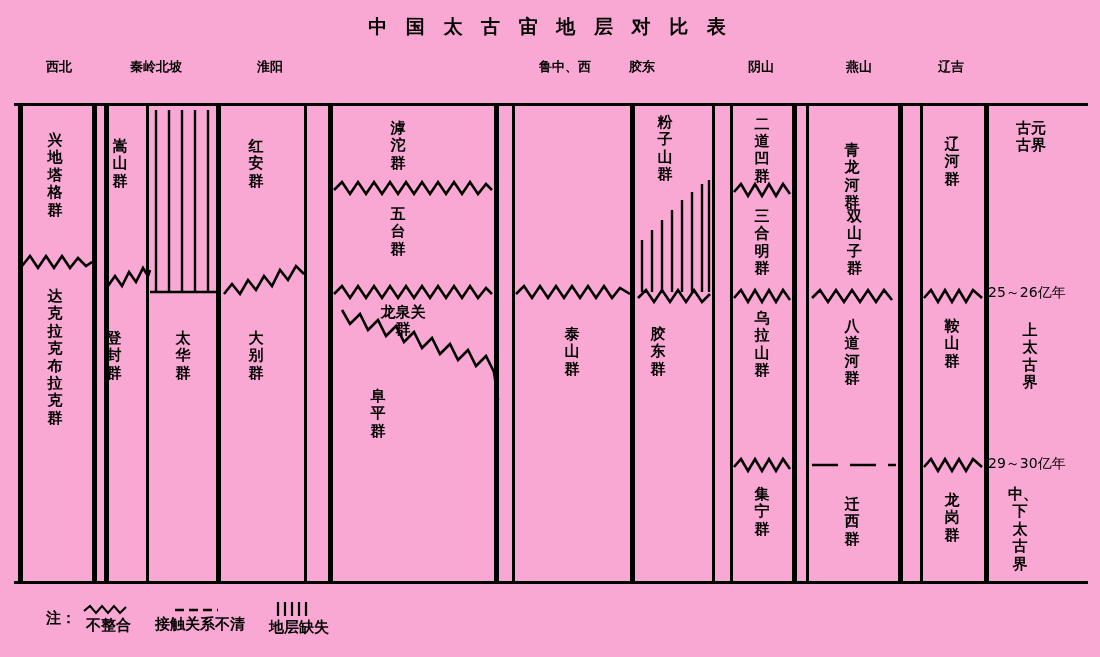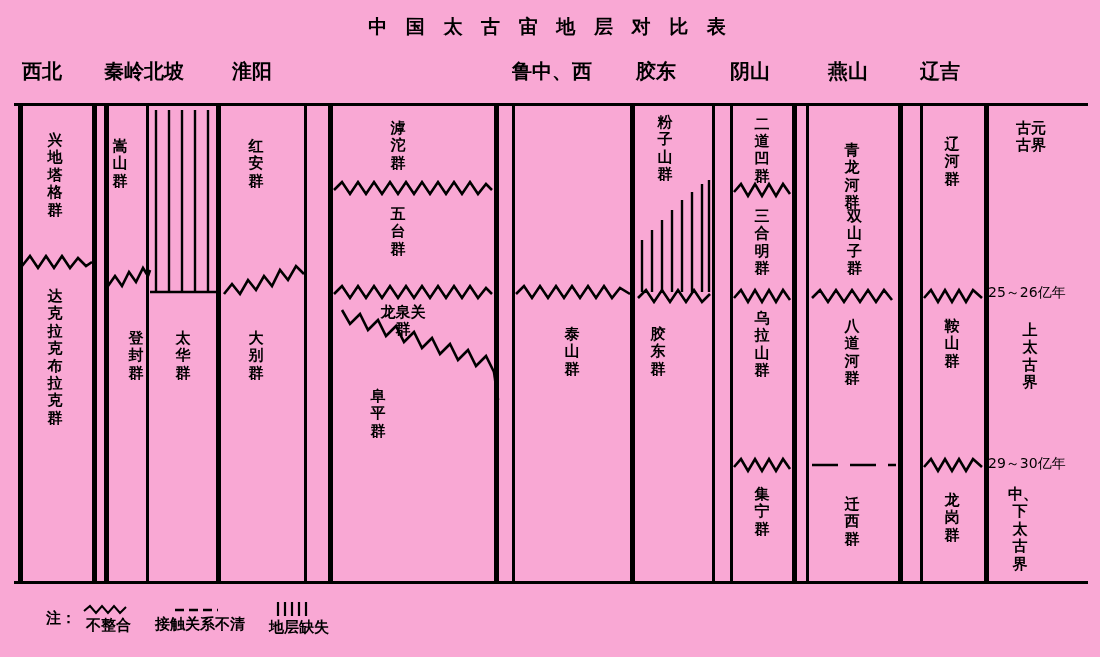--- a/index.html
+++ b/index.html
@@ -25,23 +25,24 @@
     top: 14px;
     width: 1100px;
     text-align: center;
     font-size: 19px;
     font-weight: bold;
     letter-spacing: 6px;
   }
   
   .col-head {
     position: absolute;
-    font-size: 20px;
+    font-size: 13px;
     font-weight: bold;
     white-space: nowrap;
+    text-align: center;
   }
   
   .vrule {
     position: absolute;
     background: #000;
   }
   
   .hrule {
     position: absolute;
     background: #000;
@@ -88,21 +89,21 @@
 <body>
 
 <div id="page">
 
   <div id="title">中 国 太 古 宙 地 层 对 比 表</div>
 
   <div class="col-head" style="left:22px; top:58px; width:74px;">西北</div>
   <div class="col-head" style="left:104px; top:58px; width:104px;">秦岭北坡</div>
   <div class="col-head" style="left:232px; top:58px; width:76px;">淮阳</div>
   <div class="col-head" style="left:512px; top:58px; width:106px;">鲁中、西</div>
-  <div class="col-head" style="left:636px; top:58px; width:76px;">胶东</div>
+  <div class="col-head" style="left:604px; top:58px; width:76px;">胶东</div>
   <div class="col-head" style="left:730px; top:58px; width:62px;">阴山</div>
   <div class="col-head" style="left:828px; top:58px; width:62px;">燕山</div>
   <div class="col-head" style="left:920px; top:58px; width:62px;">辽吉</div>
 
   <div class="hrule" style="left:14px; top:103px; width:1074px; height:3px;"></div>
   <div class="hrule" style="left:14px; top:581px; width:1074px; height:3px;"></div>
 
   <div class="vrule" style="left:18px; top:106px; width:5px; height:475px;"></div>
   <div class="vrule" style="left:92px; top:106px; width:5px; height:475px;"></div>
 
@@ -206,21 +207,21 @@
     <path d="M2,12 L9,4 L16,16 L23,4 L30,16 L37,4 L44,16 L51,4 L60,12" fill="none" stroke="#000" stroke-width="2.6"></path>
   </svg>
   <svg style="position:absolute; left:922px; top:455px;" width="64" height="22">
     <path d="M2,12 L9,4 L16,16 L23,4 L30,16 L37,4 L44,16 L51,4 L60,12" fill="none" stroke="#000" stroke-width="2.6"></path>
   </svg>
 
   <div class="vlabel" style="left:45px; top:132px;">兴地塔格群</div>
   <div class="vlabel" style="left:45px; top:288px;">达克拉克布拉克群</div>
 
   <div class="vlabel" style="left:110px; top:138px;">嵩山群</div>
-  <div class="vlabel" style="left:126px; top:330px;">登封群</div>
+  <div class="vlabel" style="left:104px; top:330px;">登封群</div>
   <div class="vlabel" style="left:173px; top:330px;">太华群</div>
 
   <div class="vlabel" style="left:246px; top:138px;">红安群</div>
   <div class="vlabel" style="left:246px; top:330px;">大别群</div>
 
   <div class="vlabel" style="left:388px; top:120px;">滹沱群</div>
   <div class="vlabel" style="left:388px; top:206px;">五台群</div>
   <div class="vlabel wide2" style="left:380px; top:304px; width:46px;">龙泉关群</div>
   <div class="vlabel" style="left:368px; top:388px;">阜平群</div>
 

